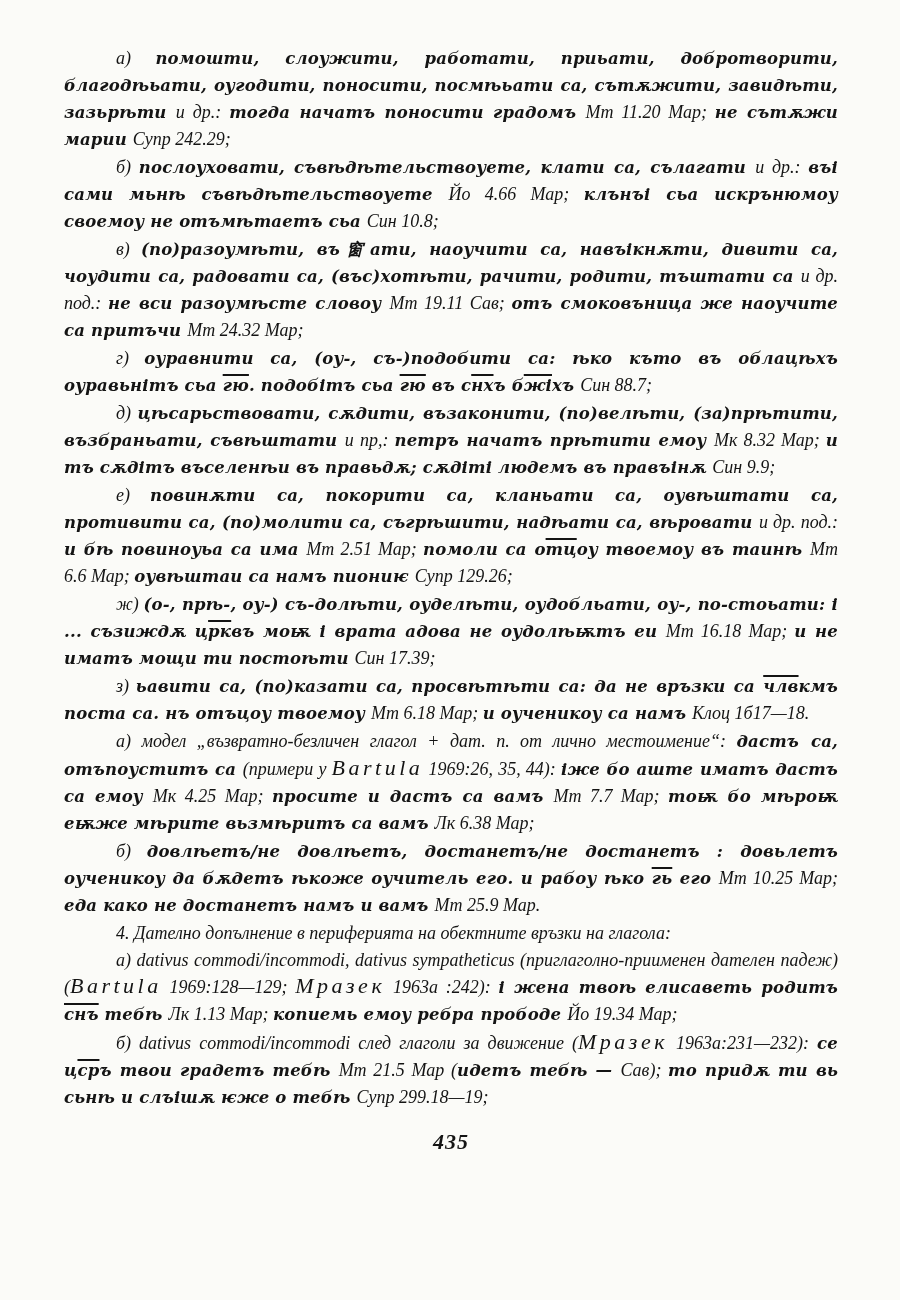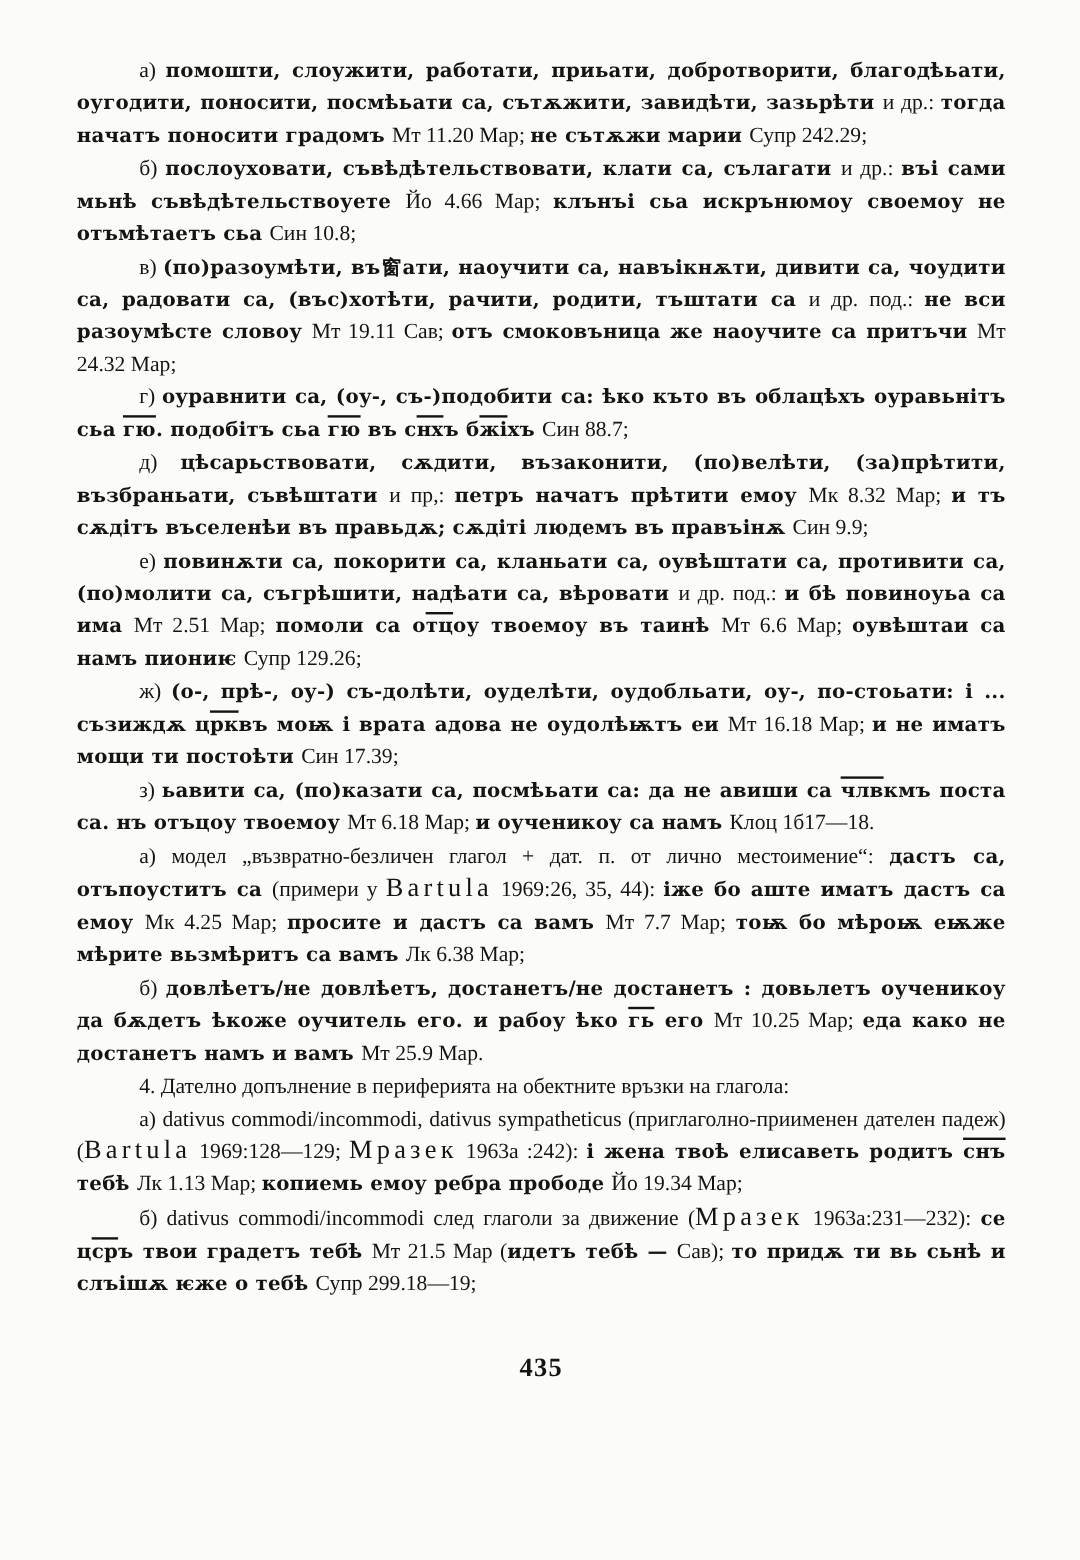--- a/index.html
+++ b/index.html
@@ -6,20 +6,21 @@
   body {
     width: 900px; height: 1300px;
     background: #fbfbf8;
     color: #141414;
     overflow: hidden;
   }
   .book-page {
     box-sizing: border-box;
     width: 900px; height: 916px;
     padding: 44px 62px 0 64px;
+    font-style: italic;
   }
   .text-block { width: 774px; }
   .para {
     margin: 1px 0;
     text-indent: 52px;
     text-align: justify;
     line-height: 26px;
     font-size: 18px;
   }
   .para.gap { }
@@ -40,41 +41,41 @@
     font-weight: bold;
     font-size: 16.5px;
     letter-spacing: 0.2px;
   }
   
   .run-titlo {
     text-decoration: overline;
     text-decoration-thickness: 1.5px;
   }
   .page-number {
-    margin-top: 44px;
+    margin-top: 18px;
     text-align: center;
     font-family: "Liberation Serif", "DejaVu Serif", serif;
     font-weight: bold;
     font-size: 22px;
     letter-spacing: 1px;
   }
 </style>
 </head>
 <body style="background: rgb(251, 251, 248); color: rgb(20, 20, 20);">
 
 <div class="book-page">
   <div class="text-block">
       <p class="para"><span class="run-mod">а) </span><span class="run-ocs">помошти, слоужити, работати, приьати, добротворити, благодѣьати, оугодити, поносити, посмѣьати са, сътѫжити, завидѣти, зазьрѣти </span><span class="run-mod">и др.: </span><span class="run-ocs">тогда начатъ поносити градомъ </span><span class="run-mod">Мт 11.20 Мар; </span><span class="run-ocs">не сътѫжи марии </span><span class="run-mod">Супр 242.29;</span></p>
-      <p class="para"><span class="run-mod">б) </span><span class="run-ocs">послоуховати, съвѣдѣтельствовати, клати са, сълагати </span><span class="run-mod">и др.: </span><span class="run-ocs">въі сами мьнѣ съвѣдѣтельствоуете </span><span class="run-mod">Йо 4.66 Мар; </span><span class="run-ocs">клънъі сьа искрънюмоу своемоу не отъмѣтаетъ сьа </span><span class="run-mod">Син 10.8;</span></p>
+      <p class="para"><span class="run-mod">б) </span><span class="run-ocs">послоуховати, съвѣдѣтельствоуете, клати са, сълагати </span><span class="run-mod">и др.: </span><span class="run-ocs">въі сами мьнѣ съвѣдѣтельствоуете </span><span class="run-mod">Йо 4.66 Мар; </span><span class="run-ocs">клънъі сьа искрънюмоу своемоу не отъмѣтаетъ сьа </span><span class="run-mod">Син 10.8;</span></p>
       <p class="para"><span class="run-mod">в) </span><span class="run-ocs">(по)разоумѣти, въ窗ати, наоучити са, навъікнѫти, дивити са, чоудити са, радовати са, (въс)хотѣти, рачити, родити, тъштати са </span><span class="run-mod">и др. под.: </span><span class="run-ocs">не вси разоумѣсте словоу </span><span class="run-mod">Мт 19.11 Сав; </span><span class="run-ocs">отъ смоковъница же наоучите са притъчи </span><span class="run-mod">Мт 24.32 Мар;</span></p>
       <p class="para"><span class="run-mod">г) </span><span class="run-ocs">оуравнити са, (оу-, съ-)подобити са: ѣко къто въ облацѣхъ оуравьнітъ сьа </span><span class="run-titlo">гю</span><span class="run-ocs">. подобітъ сьа </span><span class="run-titlo">гю</span><span class="run-ocs"> въ с</span><span class="run-titlo">нх</span><span class="run-ocs">ъ б</span><span class="run-titlo">жі</span><span class="run-ocs">хъ </span><span class="run-mod">Син 88.7;</span></p>
       <p class="para"><span class="run-mod">д) </span><span class="run-ocs">цѣсарьствовати, сѫдити, възаконити, (по)велѣти, (за)прѣтити, възбраньати, съвѣштати </span><span class="run-mod">и пр,: </span><span class="run-ocs">петръ начатъ прѣтити емоу </span><span class="run-mod">Мк 8.32 Мар; </span><span class="run-ocs">и тъ сѫдітъ въселенѣи въ правьдѫ; сѫдіті людемъ въ правъінѫ </span><span class="run-mod">Син 9.9;</span></p>
       <p class="para"><span class="run-mod">е) </span><span class="run-ocs">повинѫти са, покорити са, кланьати са, оувѣштати са, противити са, (по)молити са, съгрѣшити, надѣати са, вѣровати </span><span class="run-mod">и др. под.: </span><span class="run-ocs">и бѣ повиноуьа са има </span><span class="run-mod">Мт 2.51 Мар; </span><span class="run-ocs">помоли са о</span><span class="run-titlo">тц</span><span class="run-ocs">оу твоемоу въ таинѣ </span><span class="run-mod">Мт 6.6 Мар; </span><span class="run-ocs">оувѣштаи са намъ пиониѥ </span><span class="run-mod">Супр 129.26;</span></p>
       <p class="para gap"><span class="run-mod">ж) </span><span class="run-ocs">(о-, прѣ-, оу-) съ-долѣти, оуделѣти, оудобльати, оу-, по-стоьати: і ... съзиждѫ ц</span><span class="run-titlo">рк</span><span class="run-ocs">въ моѭ і врата адова не оудолѣѭтъ еи </span><span class="run-mod">Мт 16.18 Мар; </span><span class="run-ocs">и не иматъ мощи ти постоѣти </span><span class="run-mod">Син 17.39;</span></p>
-      <p class="para gap"><span class="run-mod">з) </span><span class="run-ocs">ьавити са, (по)казати са, посмѣьати са: да не авиши са </span><span class="run-titlo">члв</span><span class="run-ocs">кмъ поста са. нъ отъцоу твоемоу </span><span class="run-mod">Мт 6.18 Мар; </span><span class="run-ocs">и оученикоу са намъ </span><span class="run-mod">Клоц 1б17—18.</span></p>
+      <p class="para gap"><span class="run-mod">з) </span><span class="run-ocs">ьавити са, (по)казати са, просвѣтѣти са: да не връзки са </span><span class="run-titlo">члв</span><span class="run-ocs">кмъ поста са. нъ отъцоу твоемоу </span><span class="run-mod">Мт 6.18 Мар; </span><span class="run-ocs">и оученикоу са намъ </span><span class="run-mod">Клоц 1б17—18.</span></p>
       <p class="para"><span class="run-mod">а) модел „възвратно-безличен глагол + дат. п. от лично местоимение“: </span><span class="run-ocs">дастъ са, отъпоуститъ са </span><span class="run-mod">(примери у </span><span class="run-spaced">Bartula</span><span class="run-mod"> 1969:26, 35, 44): </span><span class="run-ocs">іже бо аште иматъ дастъ са емоу </span><span class="run-mod">Мк 4.25 Мар; </span><span class="run-ocs">просите и дастъ са вамъ </span><span class="run-mod">Мт 7.7 Мар; </span><span class="run-ocs">тоѭ бо мѣроѭ еѭже мѣрите вьзмѣритъ са вамъ </span><span class="run-mod">Лк 6.38 Мар;</span></p>
       <p class="para"><span class="run-mod">б) </span><span class="run-ocs">довлѣетъ/не довлѣетъ, достанетъ/не достанетъ : довьлетъ оученикоу да бѫдетъ ѣкоже оучитель его. и рабоу ѣко </span><span class="run-titlo">гь</span><span class="run-ocs"> его </span><span class="run-mod">Мт 10.25 Мар; </span><span class="run-ocs">еда како не достанетъ намъ и вамъ </span><span class="run-mod">Мт 25.9 Мар.</span></p>
       <p class="para"><span class="run-mod">4. Дателно допълнение в периферията на обектните връзки на глагола:</span></p>
       <p class="para"><span class="run-mod">а) dativus commodi/incommodi, dativus sympatheticus (приглаголно-приименен дателен падеж)(</span><span class="run-spaced">Bartula</span><span class="run-mod"> 1969:128—129; </span><span class="run-spaced">Мразек</span><span class="run-mod"> 1963а :242): </span><span class="run-ocs">і жена твоѣ елисаветь родитъ </span><span class="run-titlo">снъ</span><span class="run-ocs"> тебѣ </span><span class="run-mod">Лк 1.13 Мар; </span><span class="run-ocs">копиемь емоу ребра прободе </span><span class="run-mod">Йо 19.34 Мар;</span></p>
       <p class="para"><span class="run-mod">б) dativus commodi/incommodi след глаголи за движение (</span><span class="run-spaced">Мразек</span><span class="run-mod"> 1963а:231—232): </span><span class="run-ocs">се ц</span><span class="run-titlo">ср</span><span class="run-ocs">ъ твои градетъ тебѣ </span><span class="run-mod">Мт 21.5 Мар (</span><span class="run-ocs">идетъ тебѣ — </span><span class="run-mod">Сав); </span><span class="run-ocs">то придѫ ти вь сьнѣ и слъішѫ ѥже о тебѣ </span><span class="run-mod">Супр 299.18—19;</span></p>
     </div>
   <div class="page-number">435</div>
 </div>
 
 </body></html>

